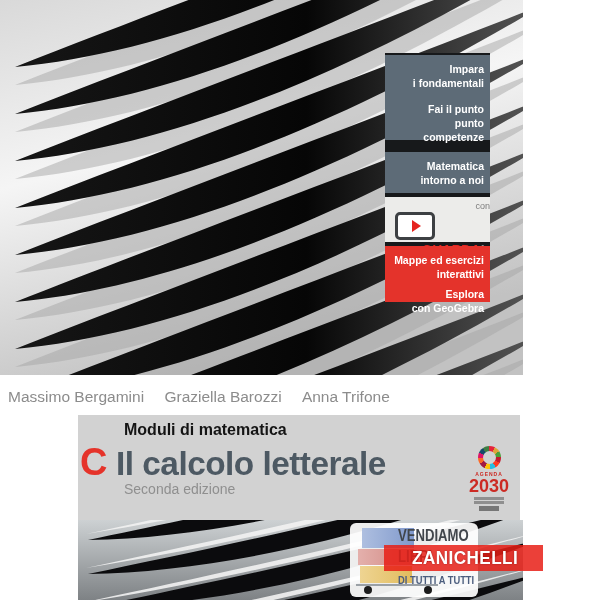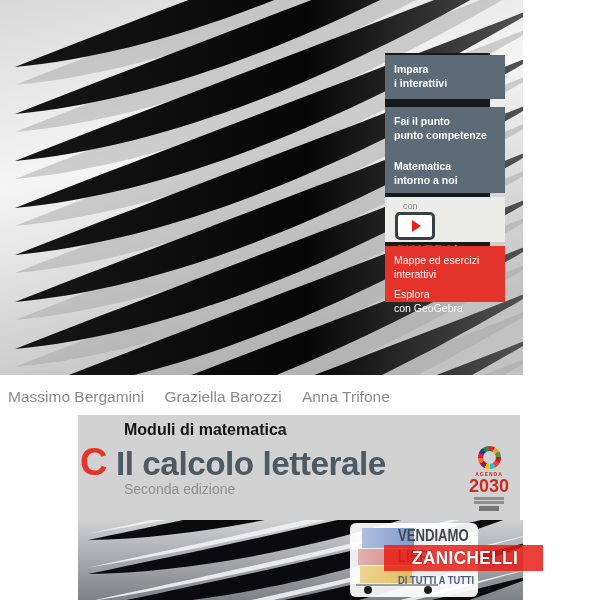--- a/index.html
+++ b/index.html
@@ -5,27 +5,27 @@
   html,body{margin:0;padding:0;background:#fff;}
   .cover{
     position:relative;width:600px;height:600px;background:#ffffff;overflow:hidden;
     font-family:"Liberation Sans",sans-serif;
   }
   
   .waves-top{position:absolute;left:0;top:0;width:523px;height:375px;display:block;}
   .waves-bottom{position:absolute;left:78px;top:520px;width:445px;height:80px;display:block;}
   
   .panel{position:absolute;left:385px;top:53px;width:105px;height:249px;background:#17191b;}
-  .pbox{position:absolute;left:0;width:120px;box-sizing:border-box;}
+  .pbox{position:absolute;left:0;width:105px;box-sizing:border-box;text-align:right;}
   .slate{background:#5d6b77;color:#fff;font-size:10.5px;font-weight:bold;line-height:1.32;padding:8px 6px 0 9px;}
   .pbox.b1{top:2px;height:44px;}
-  .pbox.b2{top:54px;height:45px;}
+  .pbox.b2{top:42px;height:45px;}
   .pbox.b3{top:99px;height:41px;}
   .pbox.guarda{top:144px;height:45px;background:#ececea;padding:4px 0 0 10px;}
-  .pbox.promo{top:193px;height:56px;background:#e4332b;color:#fff;font-size:10.5px;font-weight:normal;line-height:1.3;padding:8px 6px 0 9px;}
+  .pbox.promo{top:193px;height:56px;background:#e4332b;color:#fff;font-size:10.5px;font-weight:bold;line-height:1.3;padding:8px 6px 0 9px;}
   .promo p{margin:0 0 7px 0;}
   .con-label{font-size:9px;color:#7d7d7d;display:block;margin-bottom:1px;margin-left:8px;}
   .tv-icon{width:34px;height:22px;border:3px solid #3d4043;border-radius:5px;background:#fff;
     display:flex;align-items:center;justify-content:center;}
   .tv-icon .tri{width:0;height:0;border-left:9px solid #e5241f;border-top:6px solid transparent;border-bottom:6px solid transparent;margin-left:2px;}
   .guarda-label{display:inline-block;margin-top:2px;font-size:14.5px;font-weight:bold;color:#e5241f;transform:scaleX(.92);transform-origin:left;letter-spacing:0;}
   .guarda-bang{color:#8f8f8f;}
   
   .authors{position:absolute;left:0;top:388px;width:600px;text-align:left;color:#8c8c8c;font-size:15.5px;}
   .authors span{margin:0 8px;}
@@ -106,21 +106,21 @@
         <path d="M 15 555 C 160 498 340 431 545 351 C 350 468 170 541 15 555 Z" fill="#a6a6a6" fill-opacity="0.5"></path>
         <path d="M 15 537 C 160 480 340 413 545 333 C 350 450 170 523 15 537 Z" fill="url(#inkTop)"></path>
         <path d="M 15 602 C 160 545 340 478 545 398 C 350 515 170 588 15 602 Z" fill="#a6a6a6" fill-opacity="0.5"></path>
         <path d="M 15 584 C 160 527 340 460 545 380 C 350 497 170 570 15 584 Z" fill="url(#inkTop)"></path>
       </g>
   </svg>
 
   <div class="panel">
     <div class="pbox slate b1">
       <div>Impara</div>
-      <div>i interattivi</div>
+      <div>i fondamentali</div>
     </div>
     <div class="pbox slate b2">
       <div>Fai il punto</div>
       <div>punto competenze</div>
     </div>
     <div class="pbox slate b3">
       <div>Matematica</div>
       <div>intorno a noi</div>
     </div>
     <div class="pbox guarda">

